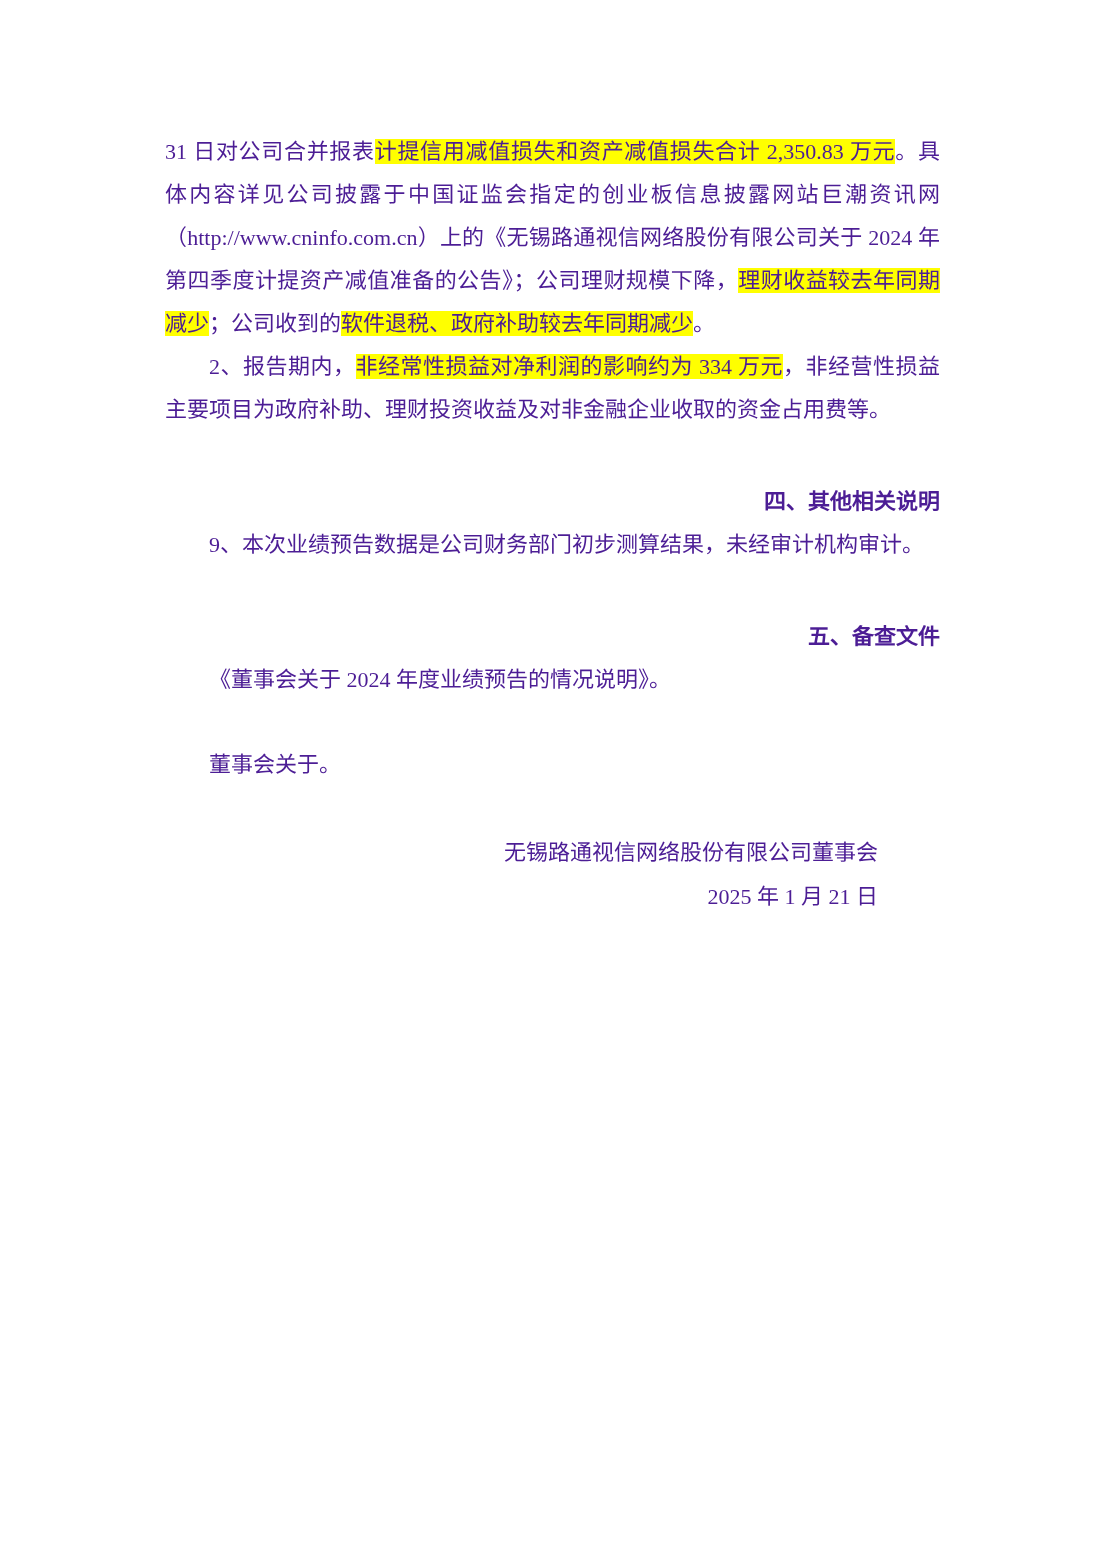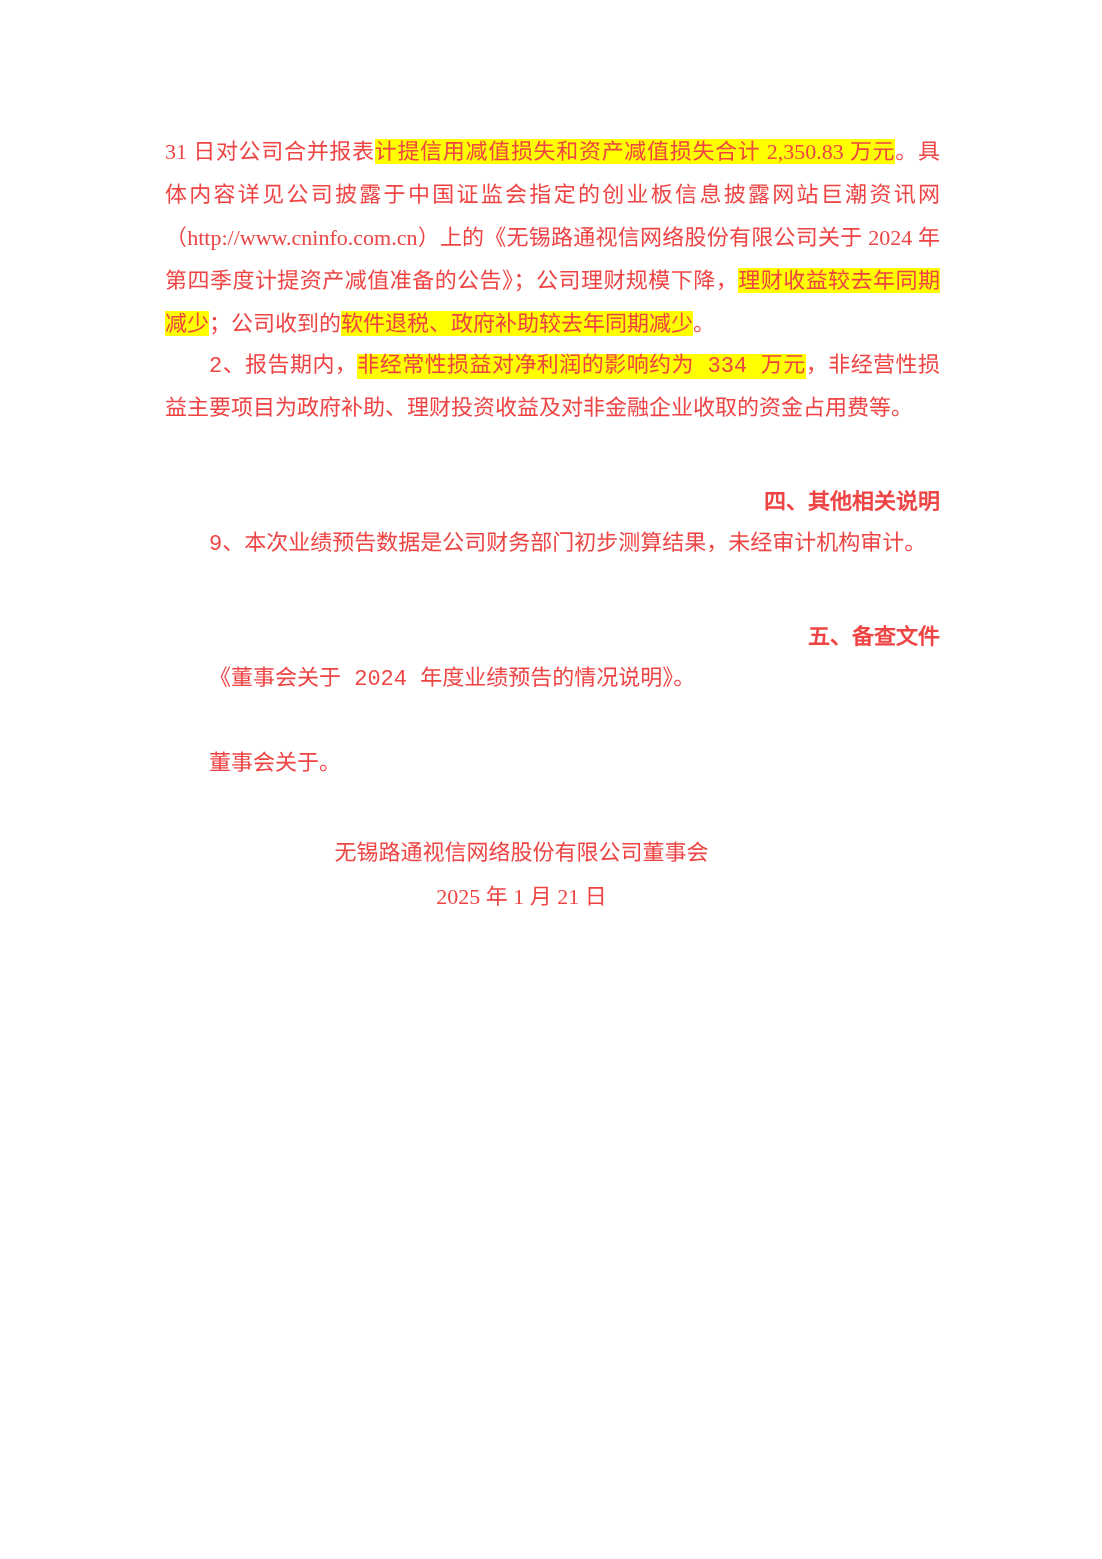--- a/index.html
+++ b/index.html
@@ -11,50 +11,49 @@
     position: relative;
     width: 1102px;
     height: 1559px;
     margin: 0 auto;
     background: #ffffff;
     box-sizing: border-box;
     padding: 130px 162px 0 165px;
     font-family: "Liberation Serif", "DejaVu Serif", serif;
     font-size: 22px;
     line-height: 43px;
-    color: #ef4444;
+    color: #4c1d95;
     overflow: hidden;
   }
   .para {
     margin: 0;
     text-align: justify;
     text-justify: inter-character;
   }
   .indent {
     text-indent: 2em;
-    font-family: Liberation Mono, monospace;
   }
   .heading {
     margin: 0;
     margin-top: 49px;
     font-size: 22px;
     line-height: 43px;
     font-weight: bold;
     text-indent: 2em;
     text-align: right;
   }
   .hl {
     background: #ffff00;
   }
   .closing {
     margin-top: 42px;
   }
   .signature-block {
     margin-top: 45px;
-    text-align: center;
+    text-align: right;
     padding-right: 62px;
   }
   .signature-line {
     margin: 0;
     line-height: 44px;
   }
 </style>
 </head>
 <body>
 

